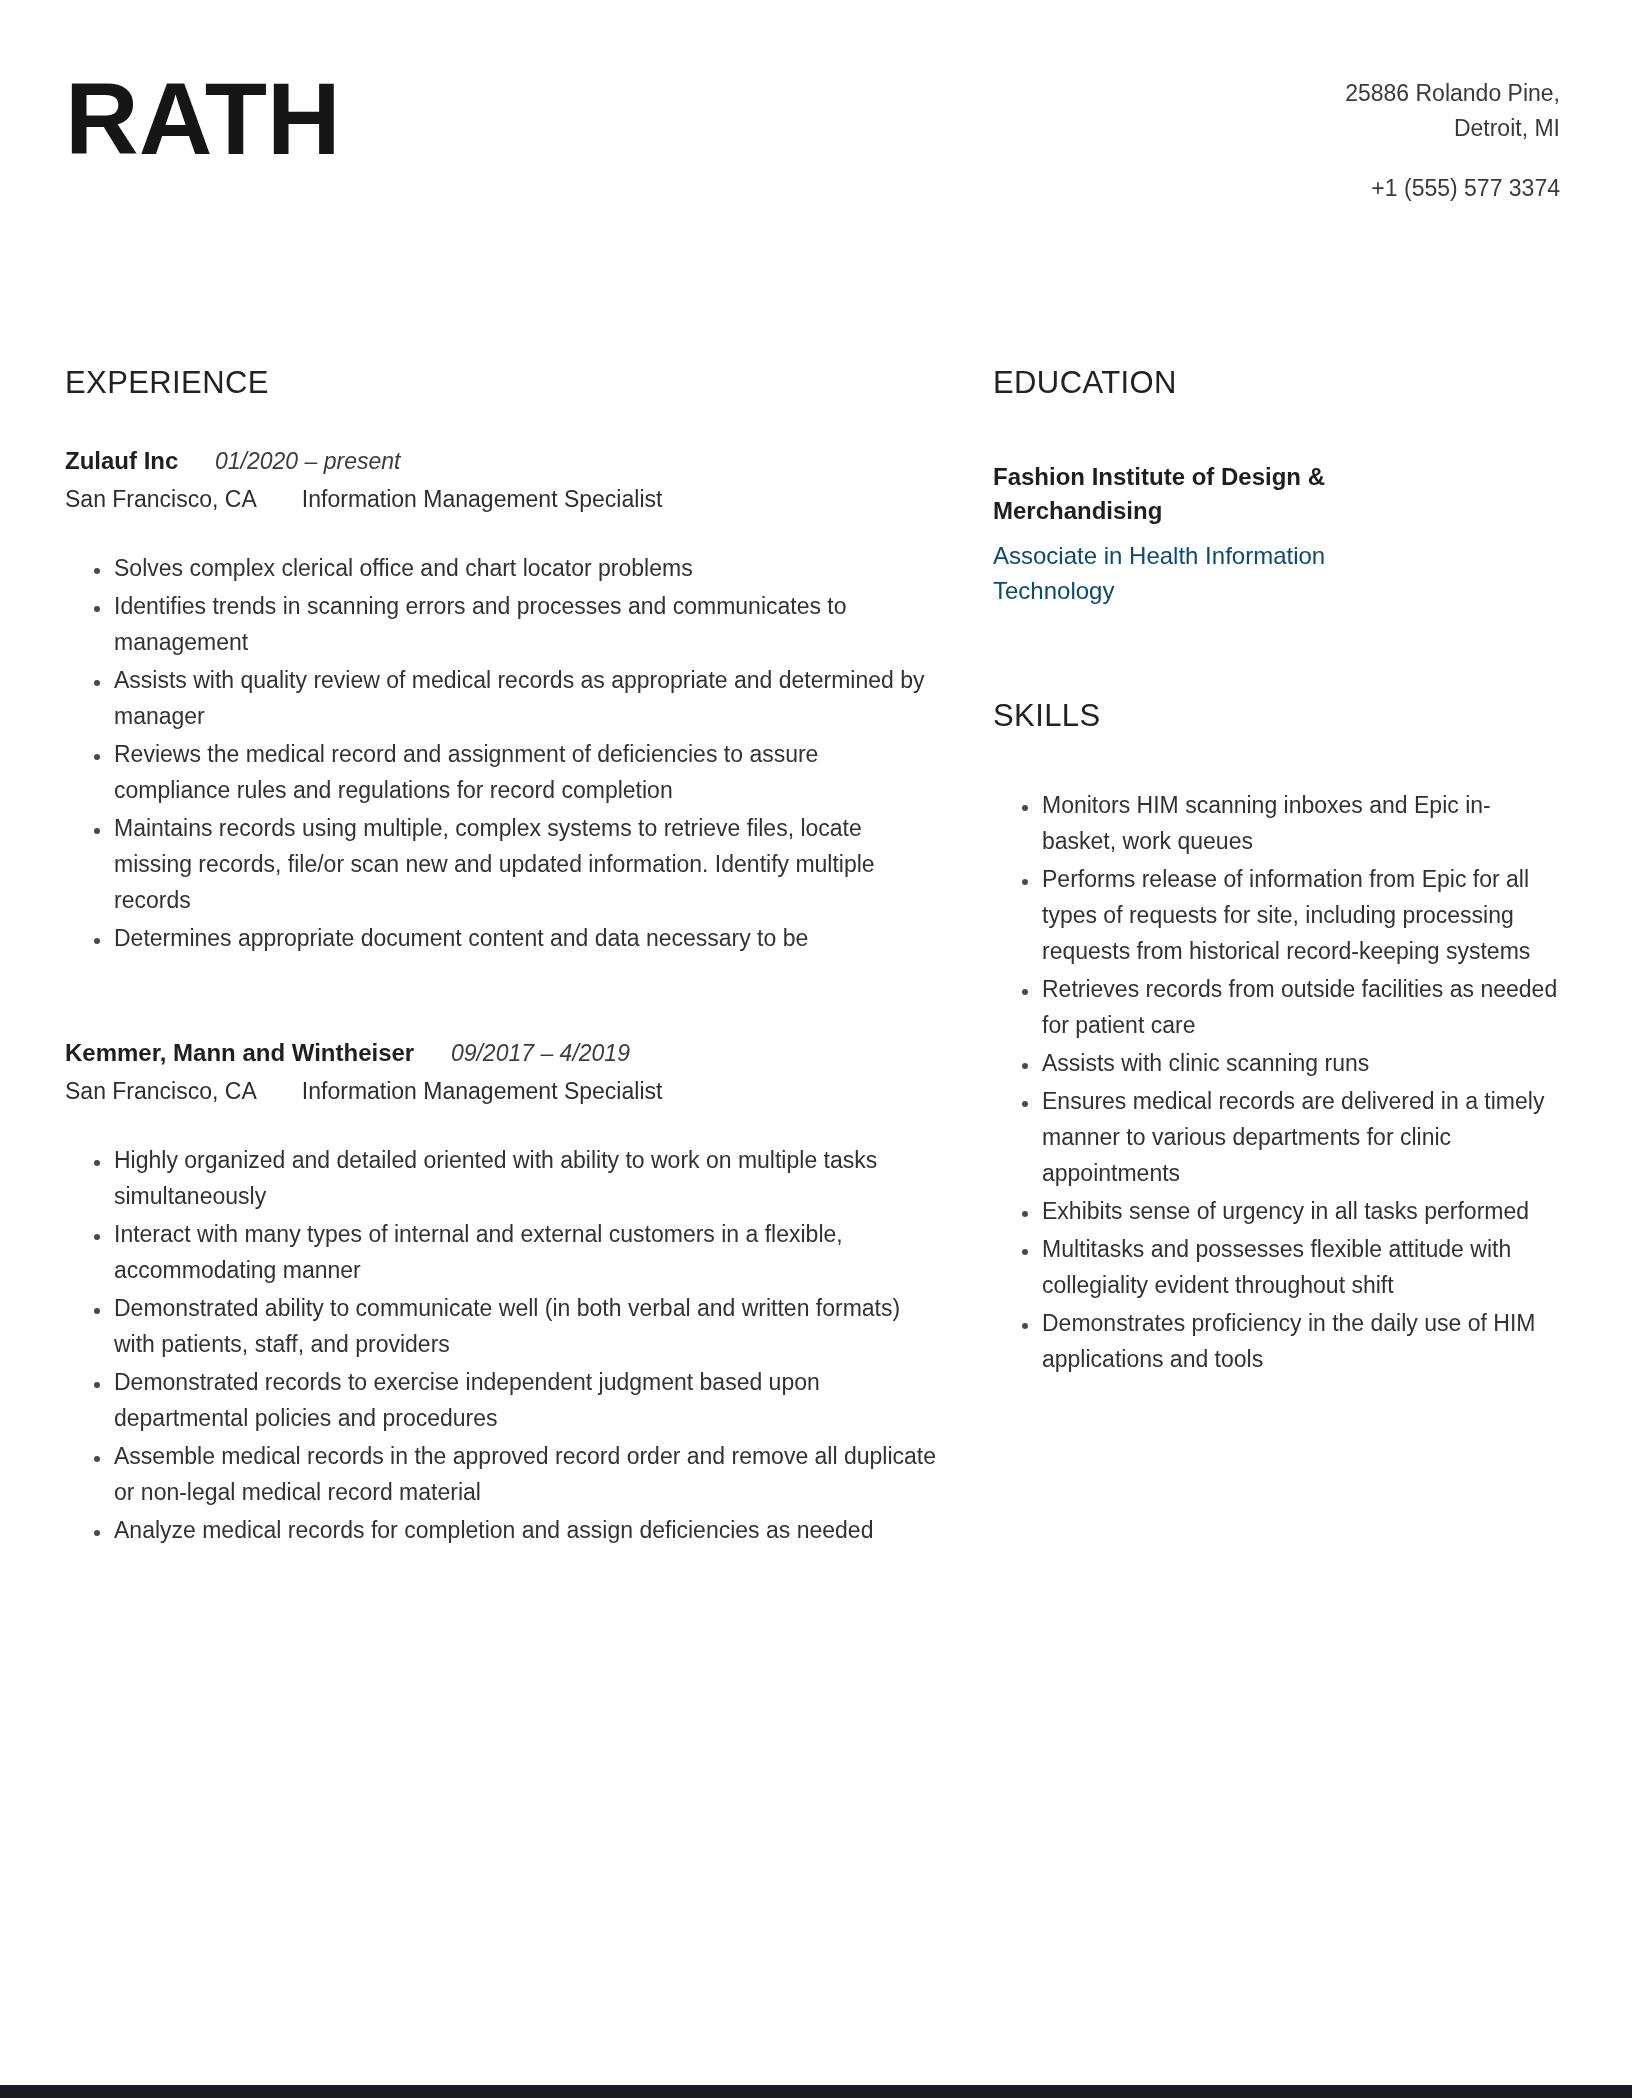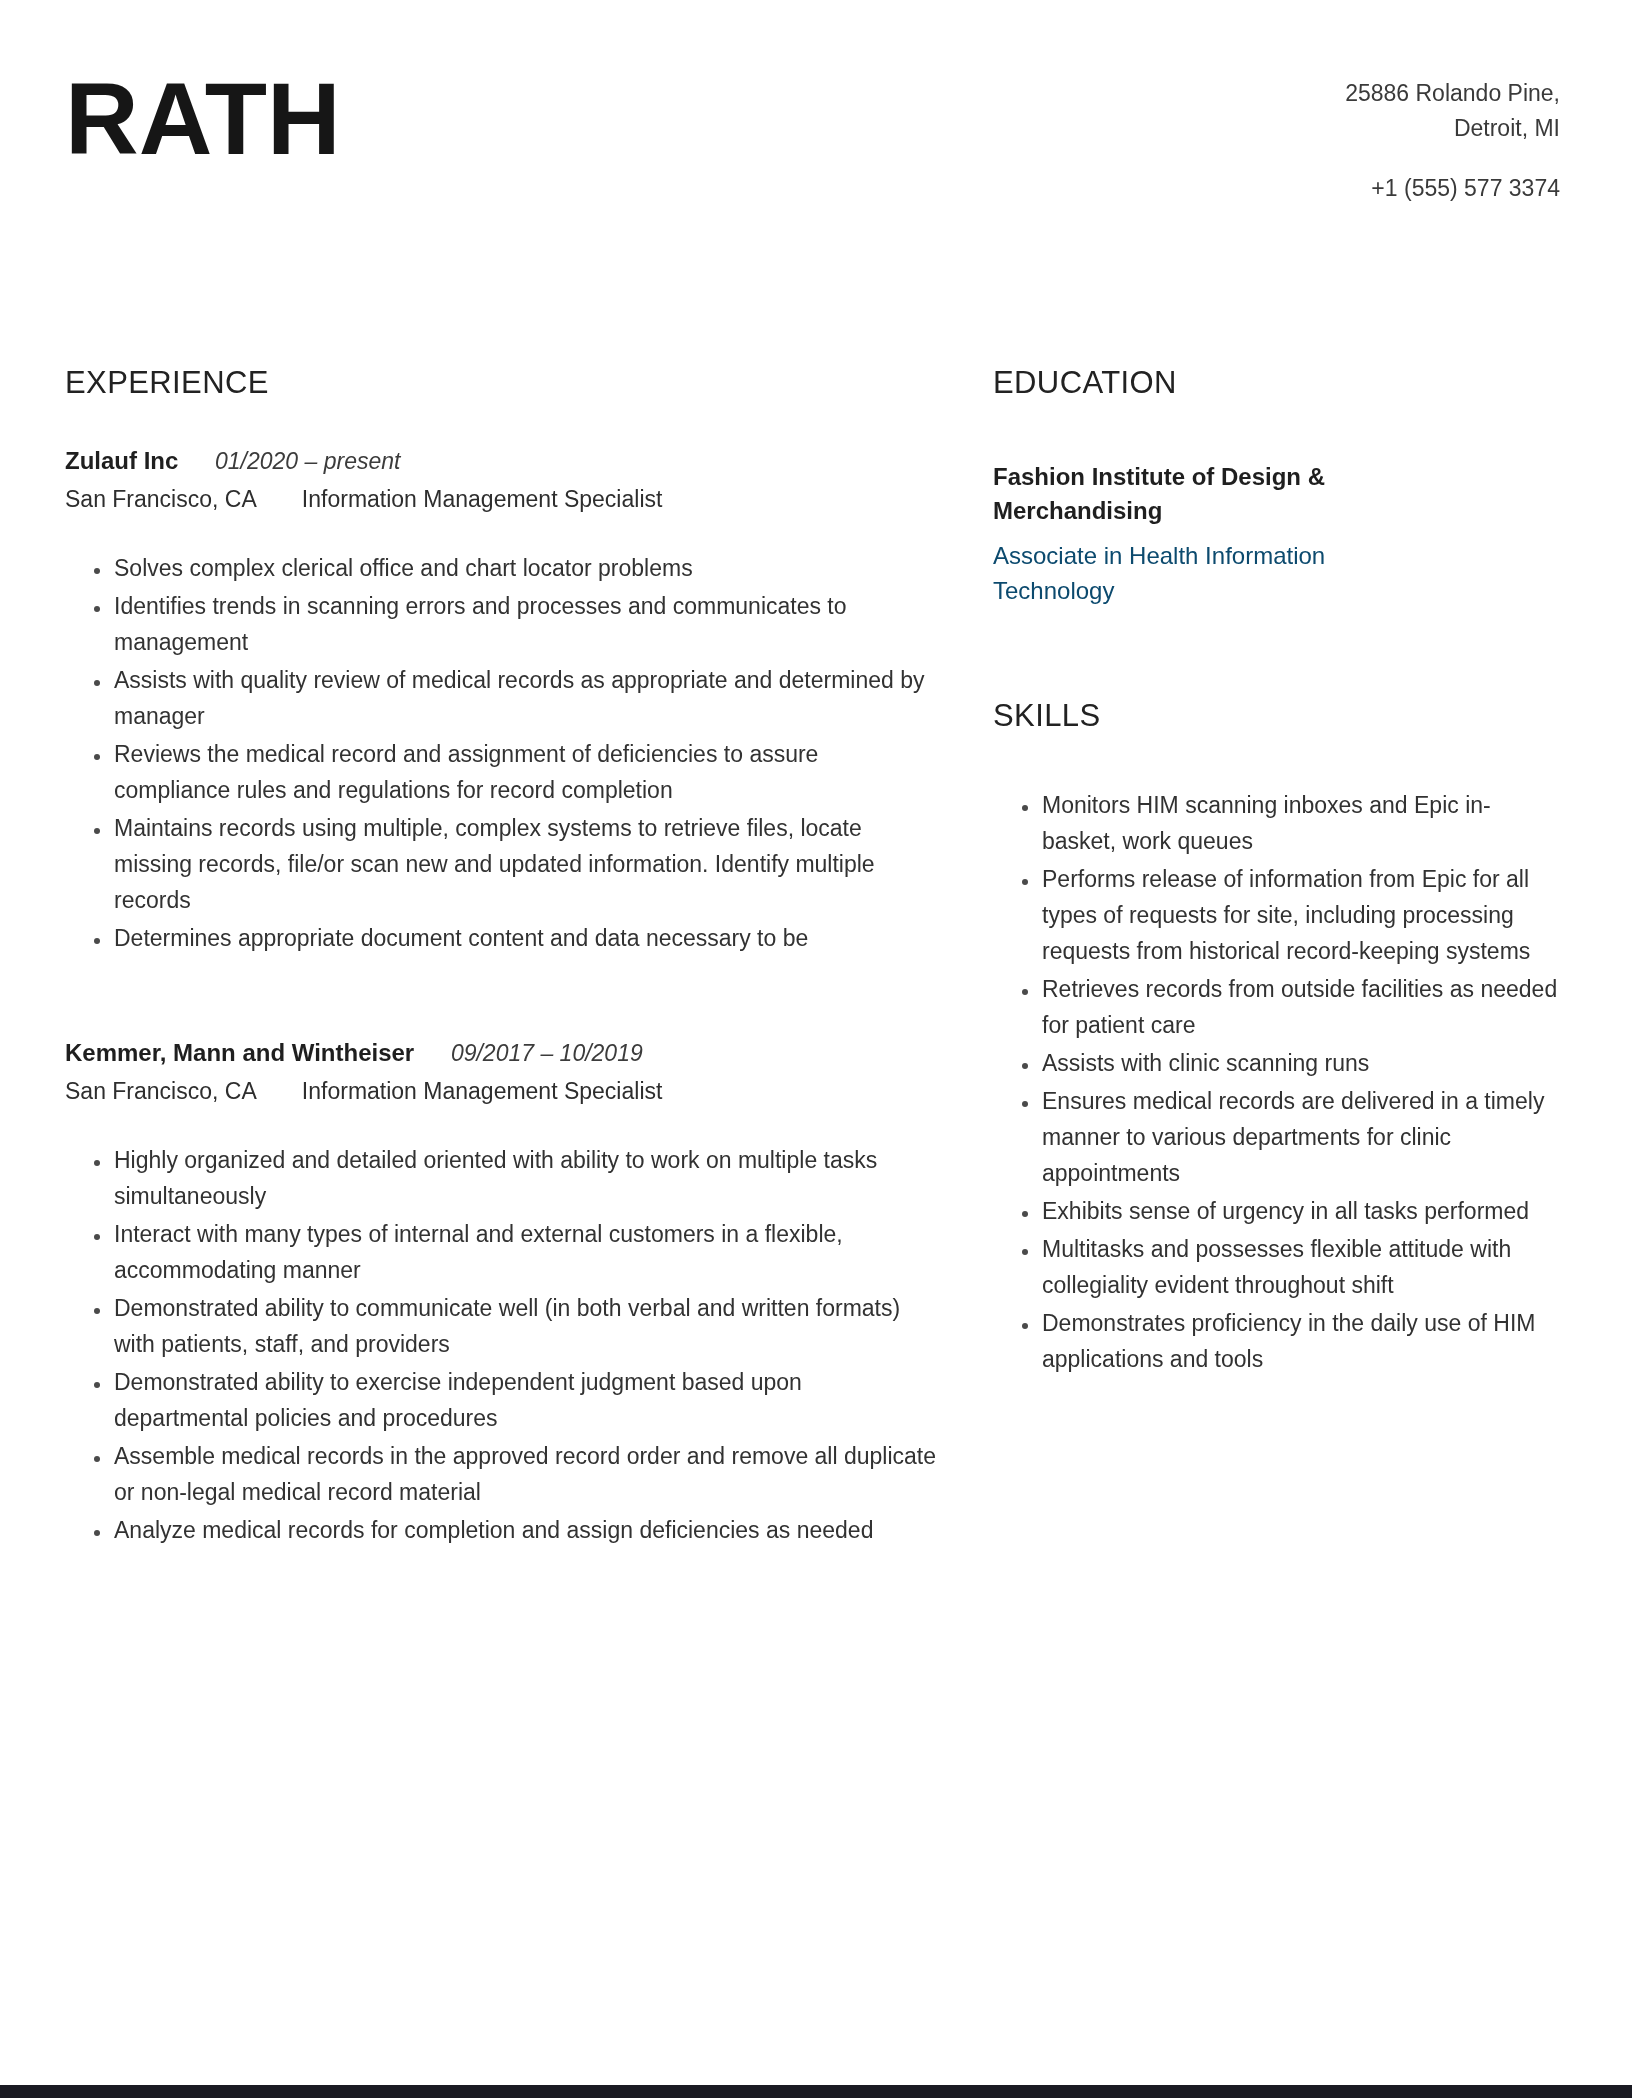--- a/index.html
+++ b/index.html
@@ -184,31 +184,31 @@
               <li>Assists with quality review of medical records as appropriate and determined by manager</li>
               <li>Reviews the medical record and assignment of deficiencies to assure compliance rules and regulations for record completion</li>
               <li>Maintains records using multiple, complex systems to retrieve files, locate missing records, file/or scan new and updated information. Identify multiple records</li>
               <li>Determines appropriate document content and data necessary to be</li>
             </ul>
   </div>
 
   <div class="job">
     <div class="job-header">
       <span class="company">Kemmer, Mann and Wintheiser</span>
-      <span class="dates">09/2017 – 10/2019</span>
+      <span class="dates">09/2017 – 4/2019</span>
     </div>
     <div class="job-subheader">
       <span class="location">San Francisco, CA</span>
       <span class="role">Information Management Specialist</span>
     </div>
     <ul class="bullets">
               <li>Highly organized and detailed oriented with ability to work on multiple tasks simultaneously</li>
               <li>Interact with many types of internal and external customers in a flexible, accommodating manner</li>
               <li>Demonstrated ability to communicate well (in both verbal and written formats) with patients, staff, and providers</li>
-              <li>Demonstrated ability to exercise independent judgment based upon departmental policies and procedures</li>
+              <li>Demonstrated records to exercise independent judgment based upon departmental policies and procedures</li>
               <li>Assemble medical records in the approved record order and remove all duplicate or non-legal medical record material</li>
               <li>Analyze medical records for completion and assign deficiencies as needed</li>
             </ul>
   </div>
 </div>
     </div>
 
     <div class="col-right">
       <div class="education-section">
         <div class="section-title">EDUCATION</div>

